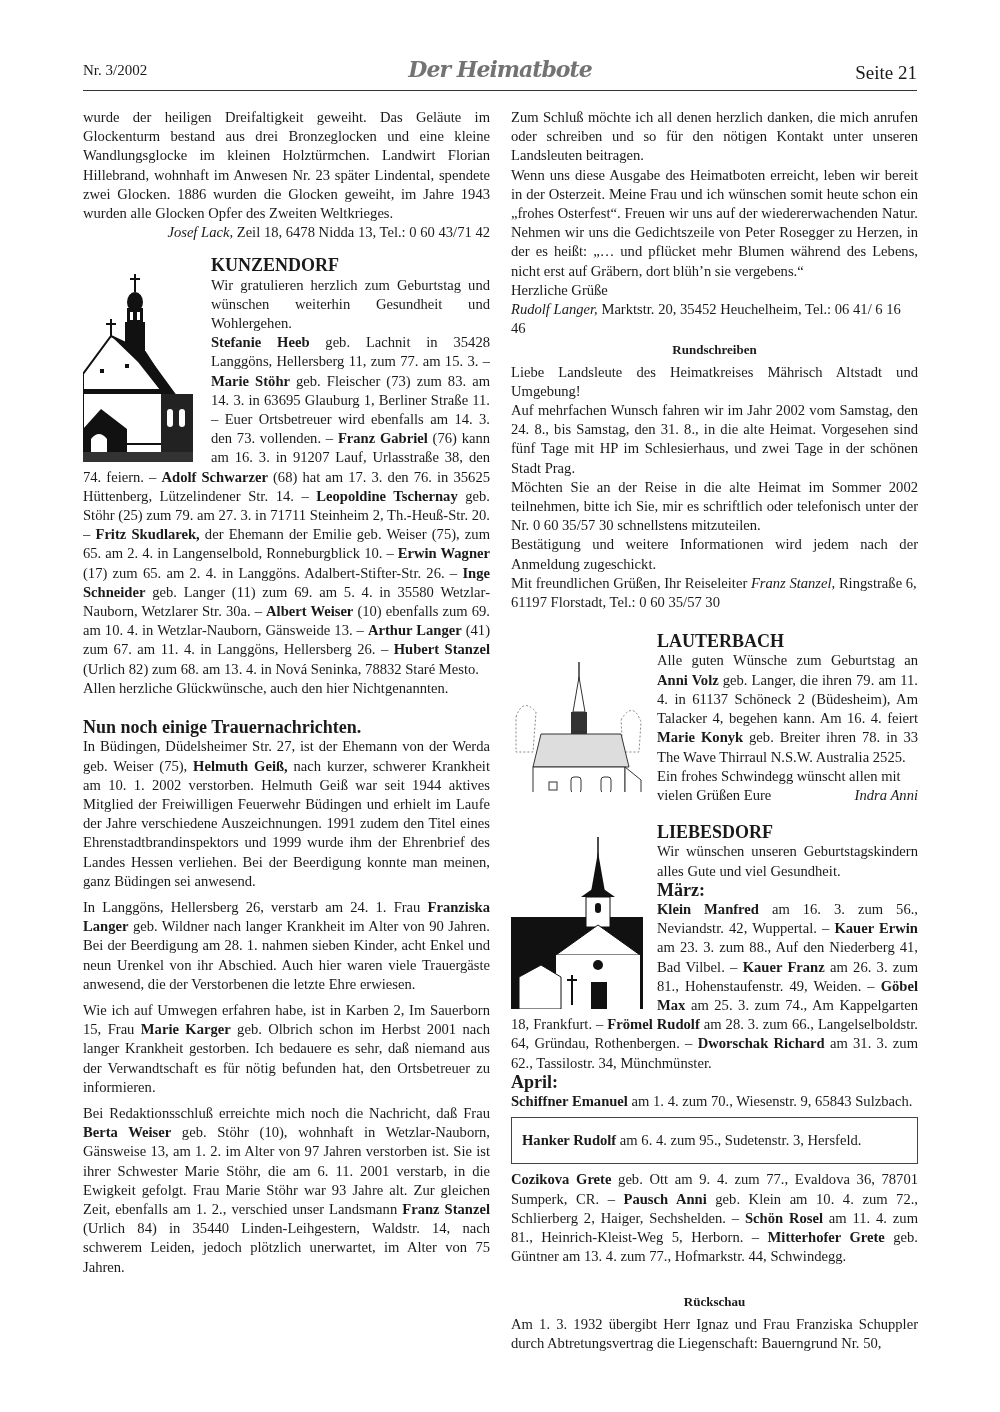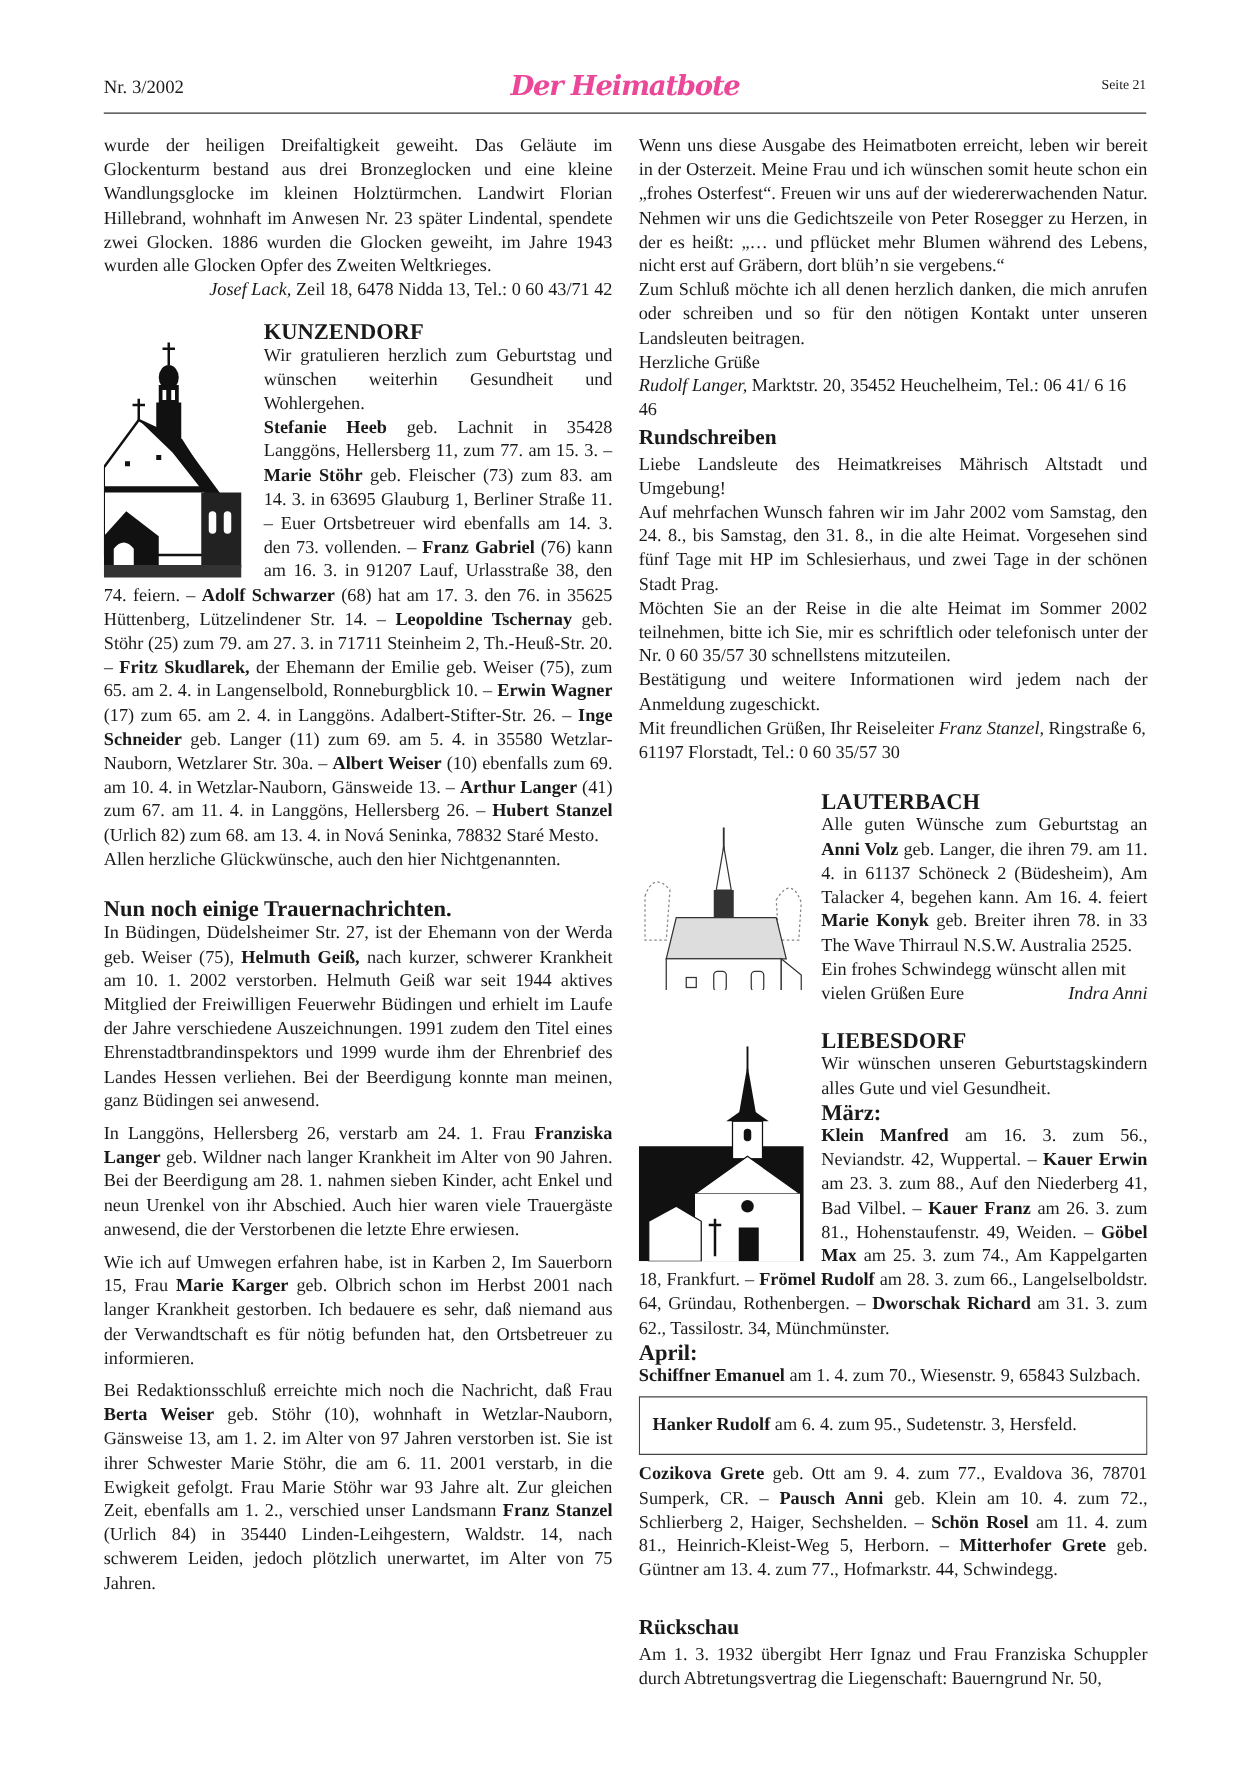--- a/index.html
+++ b/index.html
@@ -6,39 +6,39 @@
   body {
     width: 1000px; height: 1412px; position: relative; overflow: hidden;
     font-family: "Liberation Serif", "DejaVu Serif", serif;
     color: #1a1a1a;
   }
   .header {
     position: absolute; left: 83px; top: 58px; width: 834px; height: 32px;
     border-bottom: 1.5px solid #333;
   }
   .hdr-left { position: absolute; left: 0; top: 4px; font-size: 15px; }
-  .hdr-right { position: absolute; right: 0; top: 4px; font-size: 11px; }
+  .hdr-right { position: absolute; right: 0; top: 4px; font-size: 19px; }
   .hdr-title {
     position: absolute; left: 50%; transform: translateX(-50%); top: -2px;
     font-family: "DejaVu Serif", serif; font-weight: bold; font-size: 22px;
-    letter-spacing: -1px; font-style: italic; color: #ec4899;
+    letter-spacing: -1px; font-style: italic; color: #737373;
   }
   .col {
     position: absolute; top: 108px; width: 407px;
     font-size: 14.6px; line-height: 19.2px; text-align: justify;
     hyphens: manual;
   }
   .col-left { left: 83px; }
   .col-right { left: 511px; }
   p { margin: 0; }
   .gap { margin-top: 7px; }
   b { font-weight: bold; }
   i { font-style: italic; }
   .sig { text-align: right; }
-  .center-head { text-align: left; font-weight: bold; font-size: 17px; margin: 2px 0 3px 0; }
+  .center-head { text-align: center; font-weight: bold; font-size: 13px; margin: 2px 0 3px 0; }
   .sub-head { font-weight: bold; font-size: 18px; }
   .fig-block { position: relative; overflow: hidden; }
   .fig { float: left; margin-right: 10px; }
   .framed {
     border: 1.5px solid #444; padding: 13px 10px; margin: 6px 0 6px 0;
     text-align: left;
   }
   .flexsig { display: flex; justify-content: space-between; }
   svg { display: block; }
 </style>
@@ -87,22 +87,22 @@
   </div>
 
   <p class="sub-head" style="margin-top:20px;">Nun noch einige Trauernachrichten.</p>
   <p id="trauer-p1"><span>In Büdingen, Düdelsheimer Str. 27, ist der Ehemann von der Werda geb. Weiser (75), </span><b>Helmuth Geiß,</b><span> nach kurzer, schwerer Krankheit am 10. 1. 2002 verstorben. Helmuth Geiß war seit 1944 aktives Mitglied der Freiwilligen Feuerwehr Büdingen und erhielt im Laufe der Jahre verschiedene Auszeichnungen. 1991 zudem den Titel eines Ehrenstadtbrandinspektors und 1999 wurde ihm der Ehrenbrief des Landes Hessen verliehen. Bei der Beerdigung konnte man meinen, ganz Büdingen sei anwesend.</span></p>
   <p class="gap" id="trauer-p2"><span>In Langgöns, Hellersberg 26, verstarb am 24. 1. Frau </span><b>Franziska Langer</b><span> geb. Wildner nach langer Krankheit im Alter von 90 Jahren. Bei der Beerdigung am 28. 1. nahmen sieben Kinder, acht Enkel und neun Urenkel von ihr Abschied. Auch hier waren viele Trauergäste anwesend, die der Verstorbenen die letzte Ehre erwiesen.</span></p>
   <p class="gap" id="trauer-p3"><span>Wie ich auf Umwegen erfahren habe, ist in Karben 2, Im Sauerborn 15, Frau </span><b>Marie Karger</b><span> geb. Olbrich schon im Herbst 2001 nach langer Krankheit gestorben. Ich bedauere es sehr, daß niemand aus der Verwandtschaft es für nötig befunden hat, den Ortsbetreuer zu informieren.</span></p>
   <p class="gap" id="trauer-p4"><span>Bei Redaktionsschluß erreichte mich noch die Nachricht, daß Frau </span><b>Berta Weiser</b><span> geb. Stöhr (10), wohnhaft in Wetzlar-Nauborn, Gänsweise 13, am 1. 2. im Alter von 97 Jahren verstorben ist. Sie ist ihrer Schwester Marie Stöhr, die am 6. 11. 2001 verstarb, in die Ewigkeit gefolgt. Frau Marie Stöhr war 93 Jahre alt. Zur gleichen Zeit, ebenfalls am 1. 2., verschied unser Landsmann </span><b>Franz Stanzel</b><span> (Urlich 84) in 35440 Linden-Leihgestern, Waldstr. 14, nach schwerem Leiden, jedoch plötzlich unerwartet, im Alter von 75 Jahren.</span></p>
 </div>
 
 <div class="col col-right">
+  <p>Zum Schluß möchte ich all denen herzlich danken, die mich anrufen oder schreiben und so für den nötigen Kontakt unter unseren Landsleuten beitragen.</p>
   <p>Wenn uns diese Ausgabe des Heimatboten erreicht, leben wir bereit in der Osterzeit. Meine Frau und ich wünschen somit heute schon ein „frohes Osterfest“. Freuen wir uns auf der wiedererwachenden Natur. Nehmen wir uns die Gedichtszeile von Peter Rosegger zu Herzen, in der es heißt: „… und pflücket mehr Blumen während des Lebens, nicht erst auf Gräbern, dort blüh’n sie vergebens.“</p>
-  <p>Zum Schluß möchte ich all denen herzlich danken, die mich anrufen oder schreiben und so für den nötigen Kontakt unter unseren Landsleuten beitragen.</p>
   <p>Herzliche Grüße</p>
   <p style="text-align:left;"><i>Rudolf Langer,</i><span> Marktstr. 20, 35452 Heuchelheim, Tel.: 06 41/ 6 16 46</span></p>
 
   <p class="center-head">Rundschreiben</p>
   <p>Liebe Landsleute des Heimatkreises Mährisch Altstadt und Umgebung!</p>
   <p>Auf mehrfachen Wunsch fahren wir im Jahr 2002 vom Samstag, den 24. 8., bis Samstag, den 31. 8., in die alte Heimat. Vorgesehen sind fünf Tage mit HP im Schlesierhaus, und zwei Tage in der schönen Stadt Prag.</p>
   <p>Möchten Sie an der Reise in die alte Heimat im Sommer 2002 teilnehmen, bitte ich Sie, mir es schriftlich oder telefonisch unter der Nr. 0 60 35/57 30 schnellstens mitzuteilen.</p>
   <p>Bestätigung und weitere Informationen wird jedem nach der Anmeldung zugeschickt.</p>
   <p style="text-align:left;"><span>Mit freundlichen Grüßen, Ihr Reiseleiter </span><i>Franz Stanzel,</i><span> Ringstraße 6, 61197 Florstadt, Tel.: 0 60 35/57 30</span></p>
 

